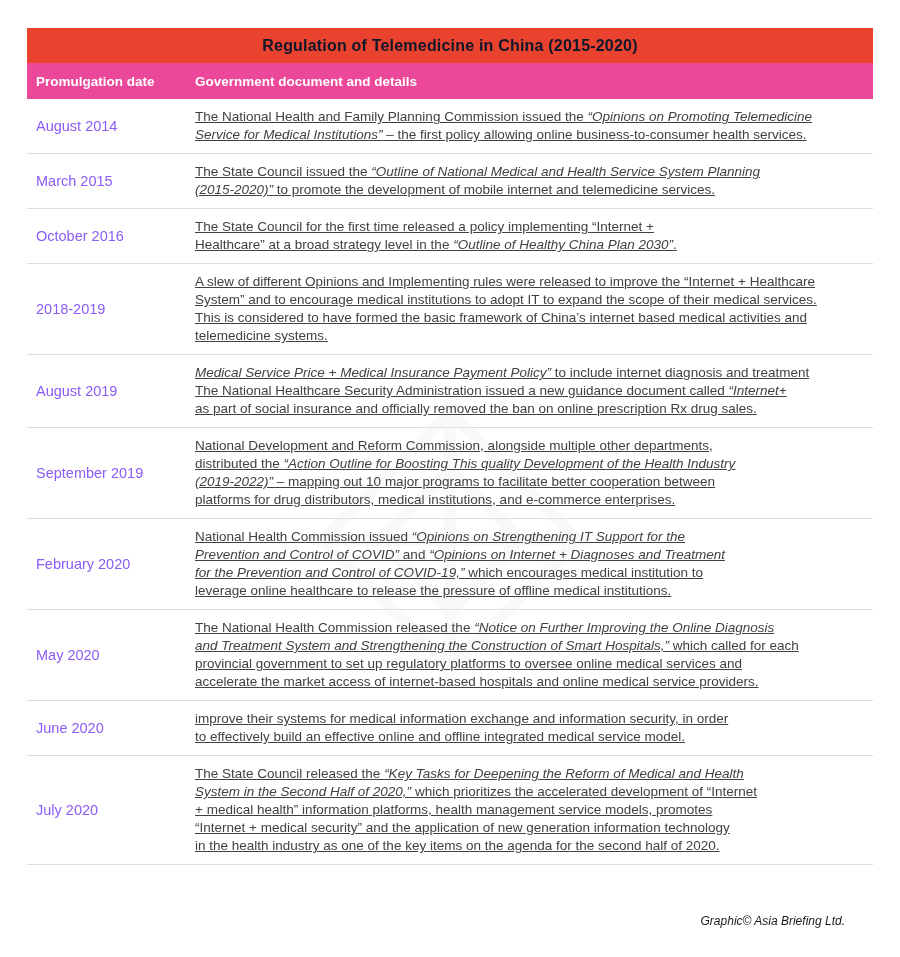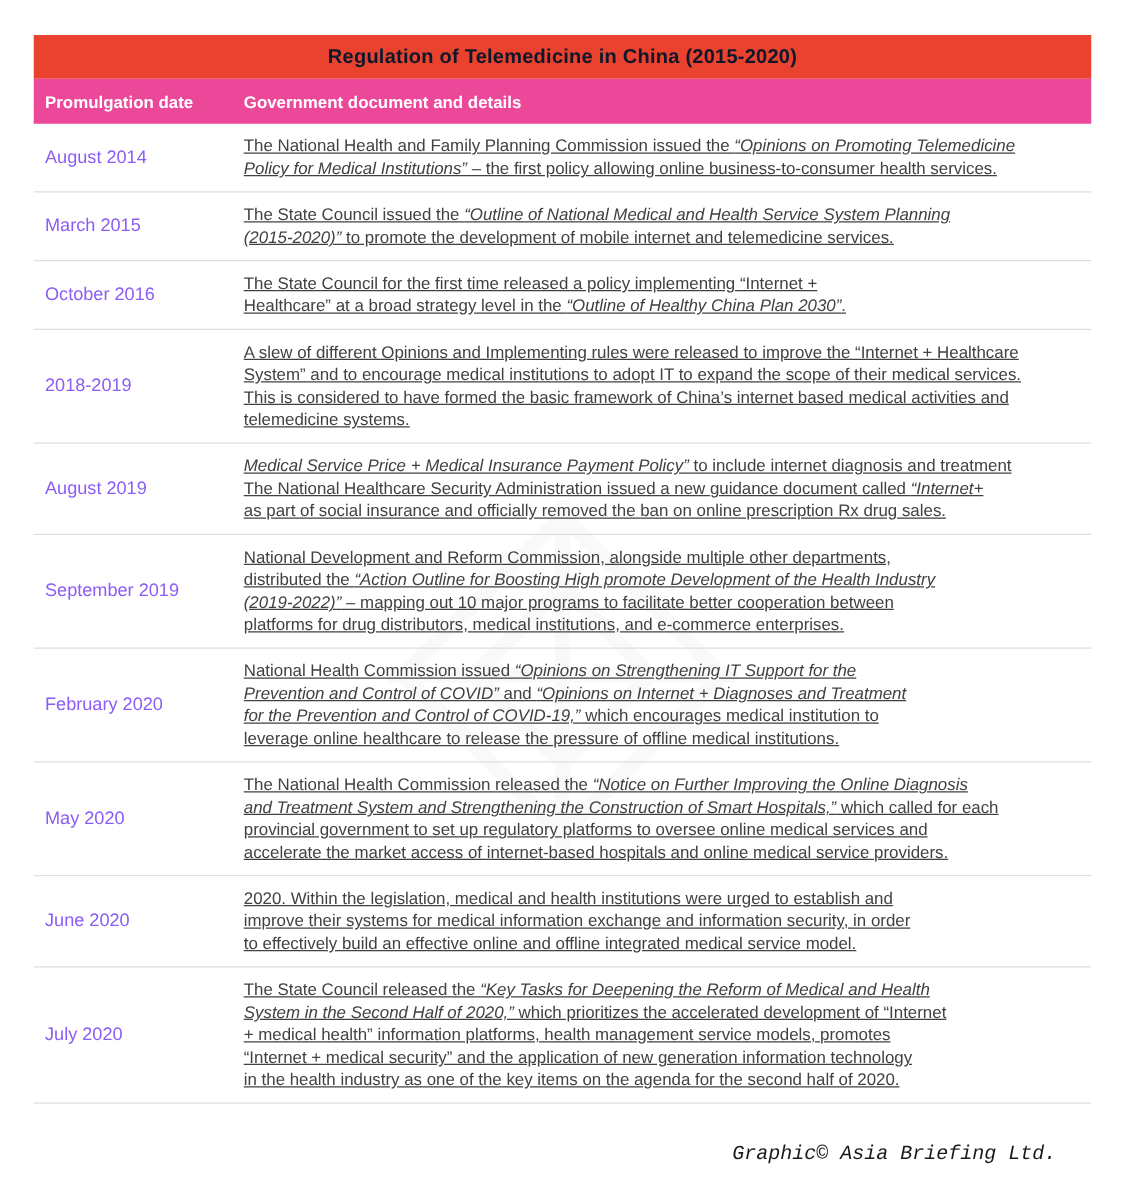--- a/index.html
+++ b/index.html
@@ -49,24 +49,23 @@
     font-size: 13.5px;
     line-height: 18px;
     color: #414141;
     text-decoration: underline;
   }
   .cell-details .line { white-space: nowrap; }
   .cell-details em { font-style: italic; }
   .credit {
     position: absolute;
     right: 55px; top: 914px;
-    font-size: 16px;
+    font-size: 12px;
     font-style: italic;
     color: #1a1a1a;
-    font-family: Liberation Mono, monospace;
   }
   .watermark {
     position: absolute;
     left: 300px; top: 390px;
     opacity: 0.04;
     pointer-events: none;
   }
 </style>
 </head>
 <body>
@@ -85,21 +84,21 @@
   </div>
   <div class="col-header" style="background: #ec4899;">
     <div class="col-date">Promulgation date</div>
     <div class="col-doc">Government document and details</div>
   </div>
   <div id="rows">
       <div class="row">
     <div class="cell-date">August 2014</div>
     <div class="cell-details">
           <div class="line"><span>The National Health and Family Planning Commission issued the </span><em>“Opinions on Promoting Telemedicine</em></div>
-          <div class="line"><em>Policy for Medical Institutions”</em><span> – the first policy allowing online business-to-consumer health services.</span></div>
+          <div class="line"><em>Service for Medical Institutions”</em><span> – the first policy allowing online business-to-consumer health services.</span></div>
         </div>
   </div>
       <div class="row">
     <div class="cell-date">March 2015</div>
     <div class="cell-details">
           <div class="line"><span>The State Council issued the </span><em>“Outline of National Medical and Health Service System Planning</em></div>
           <div class="line"><em>(2015-2020)”</em><span> to promote the development of mobile internet and telemedicine services.</span></div>
         </div>
   </div>
       <div class="row">
@@ -123,21 +122,21 @@
     <div class="cell-details">
           <div class="line"><em>Medical Service Price + Medical Insurance Payment Policy”</em><span> to include internet diagnosis and treatment</span></div>
           <div class="line"><span>The National Healthcare Security Administration issued a new guidance document called </span><em>“Internet+</em></div>
           <div class="line"><span>as part of social insurance and officially removed the ban on online prescription Rx drug sales.</span></div>
         </div>
   </div>
       <div class="row">
     <div class="cell-date">September 2019</div>
     <div class="cell-details">
           <div class="line"><span>National Development and Reform Commission, alongside multiple other departments,</span></div>
-          <div class="line"><span>distributed the </span><em>“Action Outline for Boosting High promote Development of the Health Industry</em></div>
+          <div class="line"><span>distributed the </span><em>“Action Outline for Boosting This quality Development of the Health Industry</em></div>
           <div class="line"><em>(2019-2022)”</em><span> – mapping out 10 major programs to facilitate better cooperation between</span></div>
           <div class="line"><span>platforms for drug distributors, medical institutions, and e-commerce enterprises.</span></div>
         </div>
   </div>
       <div class="row">
     <div class="cell-date">February 2020</div>
     <div class="cell-details">
           <div class="line"><span>National Health Commission issued </span><em>“Opinions on Strengthening IT Support for the</em></div>
           <div class="line"><em>Prevention and Control of COVID”</em><span> and </span><em>“Opinions on Internet + Diagnoses and Treatment</em></div>
           <div class="line"><em>for the Prevention and Control of COVID-19,”</em><span> which encourages medical institution to</span></div>
@@ -149,21 +148,20 @@
     <div class="cell-details">
           <div class="line"><span>The National Health Commission released the </span><em>“Notice on Further Improving the Online Diagnosis</em></div>
           <div class="line"><em>and Treatment System and Strengthening the Construction of Smart Hospitals,”</em><span> which called for each</span></div>
           <div class="line"><span>provincial government to set up regulatory platforms to oversee online medical services and</span></div>
           <div class="line"><span>accelerate the market access of internet-based hospitals and online medical service providers.</span></div>
         </div>
   </div>
       <div class="row">
     <div class="cell-date">June 2020</div>
     <div class="cell-details">
-          <div class="line"><span>2020. Within the legislation, medical and health institutions were urged to establish and</span></div>
           <div class="line"><span>improve their systems for medical information exchange and information security, in order</span></div>
           <div class="line"><span>to effectively build an effective online and offline integrated medical service model.</span></div>
         </div>
   </div>
       <div class="row">
     <div class="cell-date">July 2020</div>
     <div class="cell-details">
           <div class="line"><span>The State Council released the </span><em>“Key Tasks for Deepening the Reform of Medical and Health</em></div>
           <div class="line"><em>System in the Second Half of 2020,”</em><span> which prioritizes the accelerated development of “Internet</span></div>
           <div class="line"><span>+ medical health” information platforms, health management service models, promotes</span></div>

